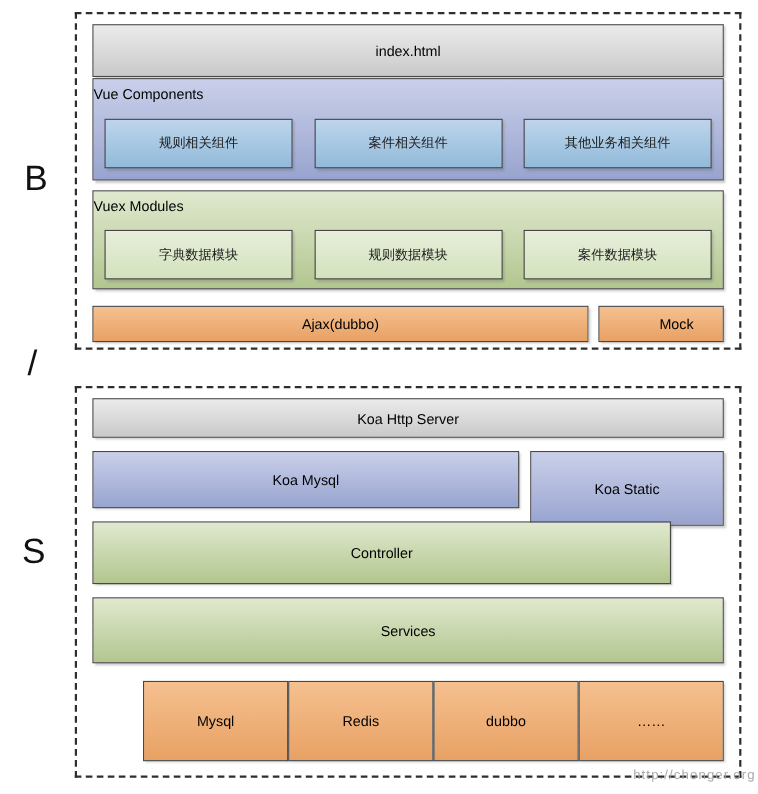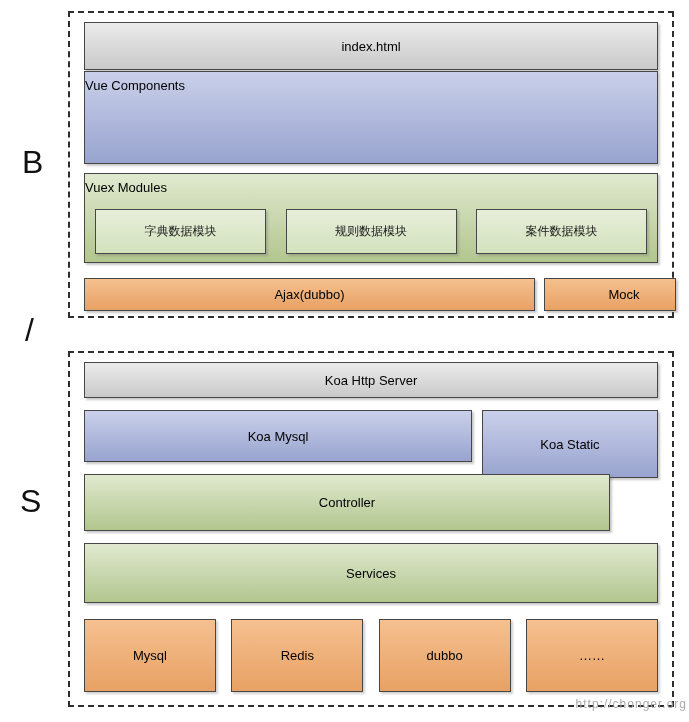--- a/index.html
+++ b/index.html
@@ -46,21 +46,21 @@
     width:171px;height:45px;box-sizing:border-box;
     border:1.5px solid #464646;
     box-shadow:2px 2px 2px rgba(100,100,100,0.3);
     display:flex;align-items:center;justify-content:center;
     font-size:12px;color:#1a1a1a;
     font-family:"DejaVu Serif","Liberation Serif",serif;
   }
   .subbox.blue{background:linear-gradient(#bdd5eb,#92bada);}
   .subbox.lightgreen{background:linear-gradient(#e7eeda,#d3e2bd);}
   .backend-row{
-    position:absolute;display:flex;justify-content:space-between;
+    position:absolute;display:flex;justify-content:flex-end;
   }
   .backend-box{
     width:132px;height:73px;box-sizing:border-box;
     border:1.5px solid #464646;
     box-shadow:2px 2px 2px rgba(100,100,100,0.3);
     background:linear-gradient(#f5c08f,#e8a164);
     display:flex;align-items:center;justify-content:center;
     font-size:13px;
   }
   #watermark{
@@ -74,33 +74,38 @@
 
 <div class="tier-label" style="left:22px;top:144px;">B</div>
 <div class="tier-label" style="left:25px;top:312px;">/</div>
 <div class="tier-label" style="left:20px;top:483px;">S</div>
 
 <div class="dashed-container" id="browser-container">
   <div class="box gray" style="left:14px;top:9px;width:574px;height:48px;">index.html</div>
 
   <div class="group periwinkle" style="left:14px;top:58px;width:574px;height:93px;">
     <div class="group-title">Vue Components</div>
+    <div class="group-row" style="top:36px;">
+      <div class="subbox blue">规则相关组件</div>
+      <div class="subbox blue">案件相关组件</div>
+      <div class="subbox blue">其他业务相关组件</div>
+    </div>
   </div>
 
   <div class="group green" style="left:14px;top:160px;width:574px;height:90px;">
     <div class="group-title">Vuex Modules</div>
     <div class="group-row" style="top:35px;text-align:right;">
       <div class="subbox lightgreen">字典数据模块</div>
       <div class="subbox lightgreen">规则数据模块</div>
       <div class="subbox lightgreen">案件数据模块</div>
     </div>
   </div>
 
   <div class="box orange" style="left:14px;top:265px;width:451px;height:33px;">Ajax(dubbo)</div>
-  <div class="box orange" style="left:474px;top:265px;width:132px;height:33px;padding-left:28px;">Mock</div>
+  <div class="box orange" style="left:474px;top:265px;width:114px;height:33px;padding-left:28px;">Mock</div>
 </div>
 
 <div class="dashed-container" id="server-container">
   <div class="box gray" style="left:14px;top:9px;width:574px;height:36px;">Koa Http Server</div>
 
   <div class="box periwinkle" style="left:14px;top:57px;width:388px;height:52px;">Koa Mysql</div>
   <div class="box periwinkle" style="left:412px;top:57px;width:176px;height:68px;">Koa Static</div>
 
   <div class="box green" style="left:14px;top:121px;width:526px;height:57px;">Controller</div>
 

